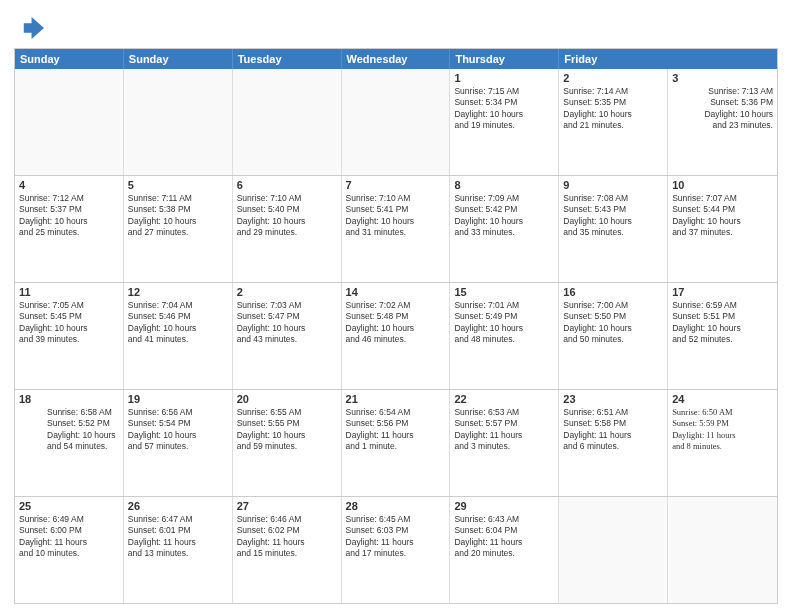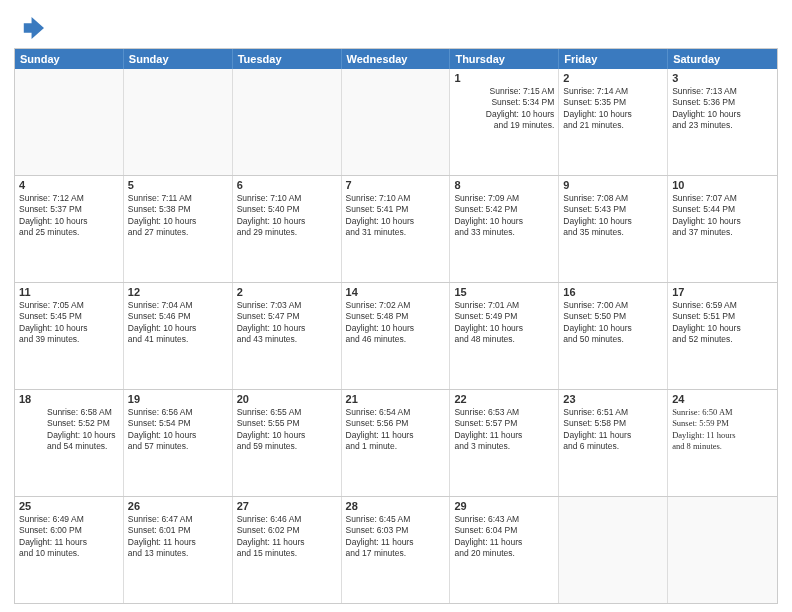--- a/index.html
+++ b/index.html
@@ -126,45 +126,44 @@
   </div>
 
   <div class="calendar">
     <div class="cal-header">
     <div class="cal-header-cell">Sunday</div>
         <div class="cal-header-cell">Sunday</div>
         <div class="cal-header-cell">Tuesday</div>
         <div class="cal-header-cell">Wednesday</div>
         <div class="cal-header-cell">Thursday</div>
         <div class="cal-header-cell">Friday</div>
-        <div class="cal-header-cell">Saturday</div>
       </div>
     <div class="cal-body">
     <div class="cal-row">
           <div class="cal-cell empty"></div>
           <div class="cal-cell empty"></div>
           <div class="cal-cell empty"></div>
           <div class="cal-cell empty"></div>
           <div class="cal-cell">
             <span class="day-num">1</span>
-            <div class="cell-text" style="white-space: pre-line; text-align: right;">Sunrise: 7:15 AM
+            <div class="cell-text" style="white-space: pre-line;">Sunrise: 7:15 AM
 Sunset: 5:34 PM
 Daylight: 10 hours
 and 19 minutes.</div>
           </div>
           <div class="cal-cell">
             <span class="day-num">2</span>
             <div class="cell-text" style="white-space: pre-line;">Sunrise: 7:14 AM
 Sunset: 5:35 PM
 Daylight: 10 hours
 and 21 minutes.</div>
           </div>
           <div class="cal-cell">
             <span class="day-num">3</span>
-            <div class="cell-text" style="white-space: pre-line;">Sunrise: 7:13 AM
+            <div class="cell-text" style="white-space: pre-line; text-align: right;">Sunrise: 7:13 AM
 Sunset: 5:36 PM
 Daylight: 10 hours
 and 23 minutes.</div>
           </div>
         </div>
         <div class="cal-row">
           <div class="cal-cell">
             <span class="day-num">4</span>
             <div class="cell-text" style="white-space: pre-line;">Sunrise: 7:12 AM
 Sunset: 5:37 PM

